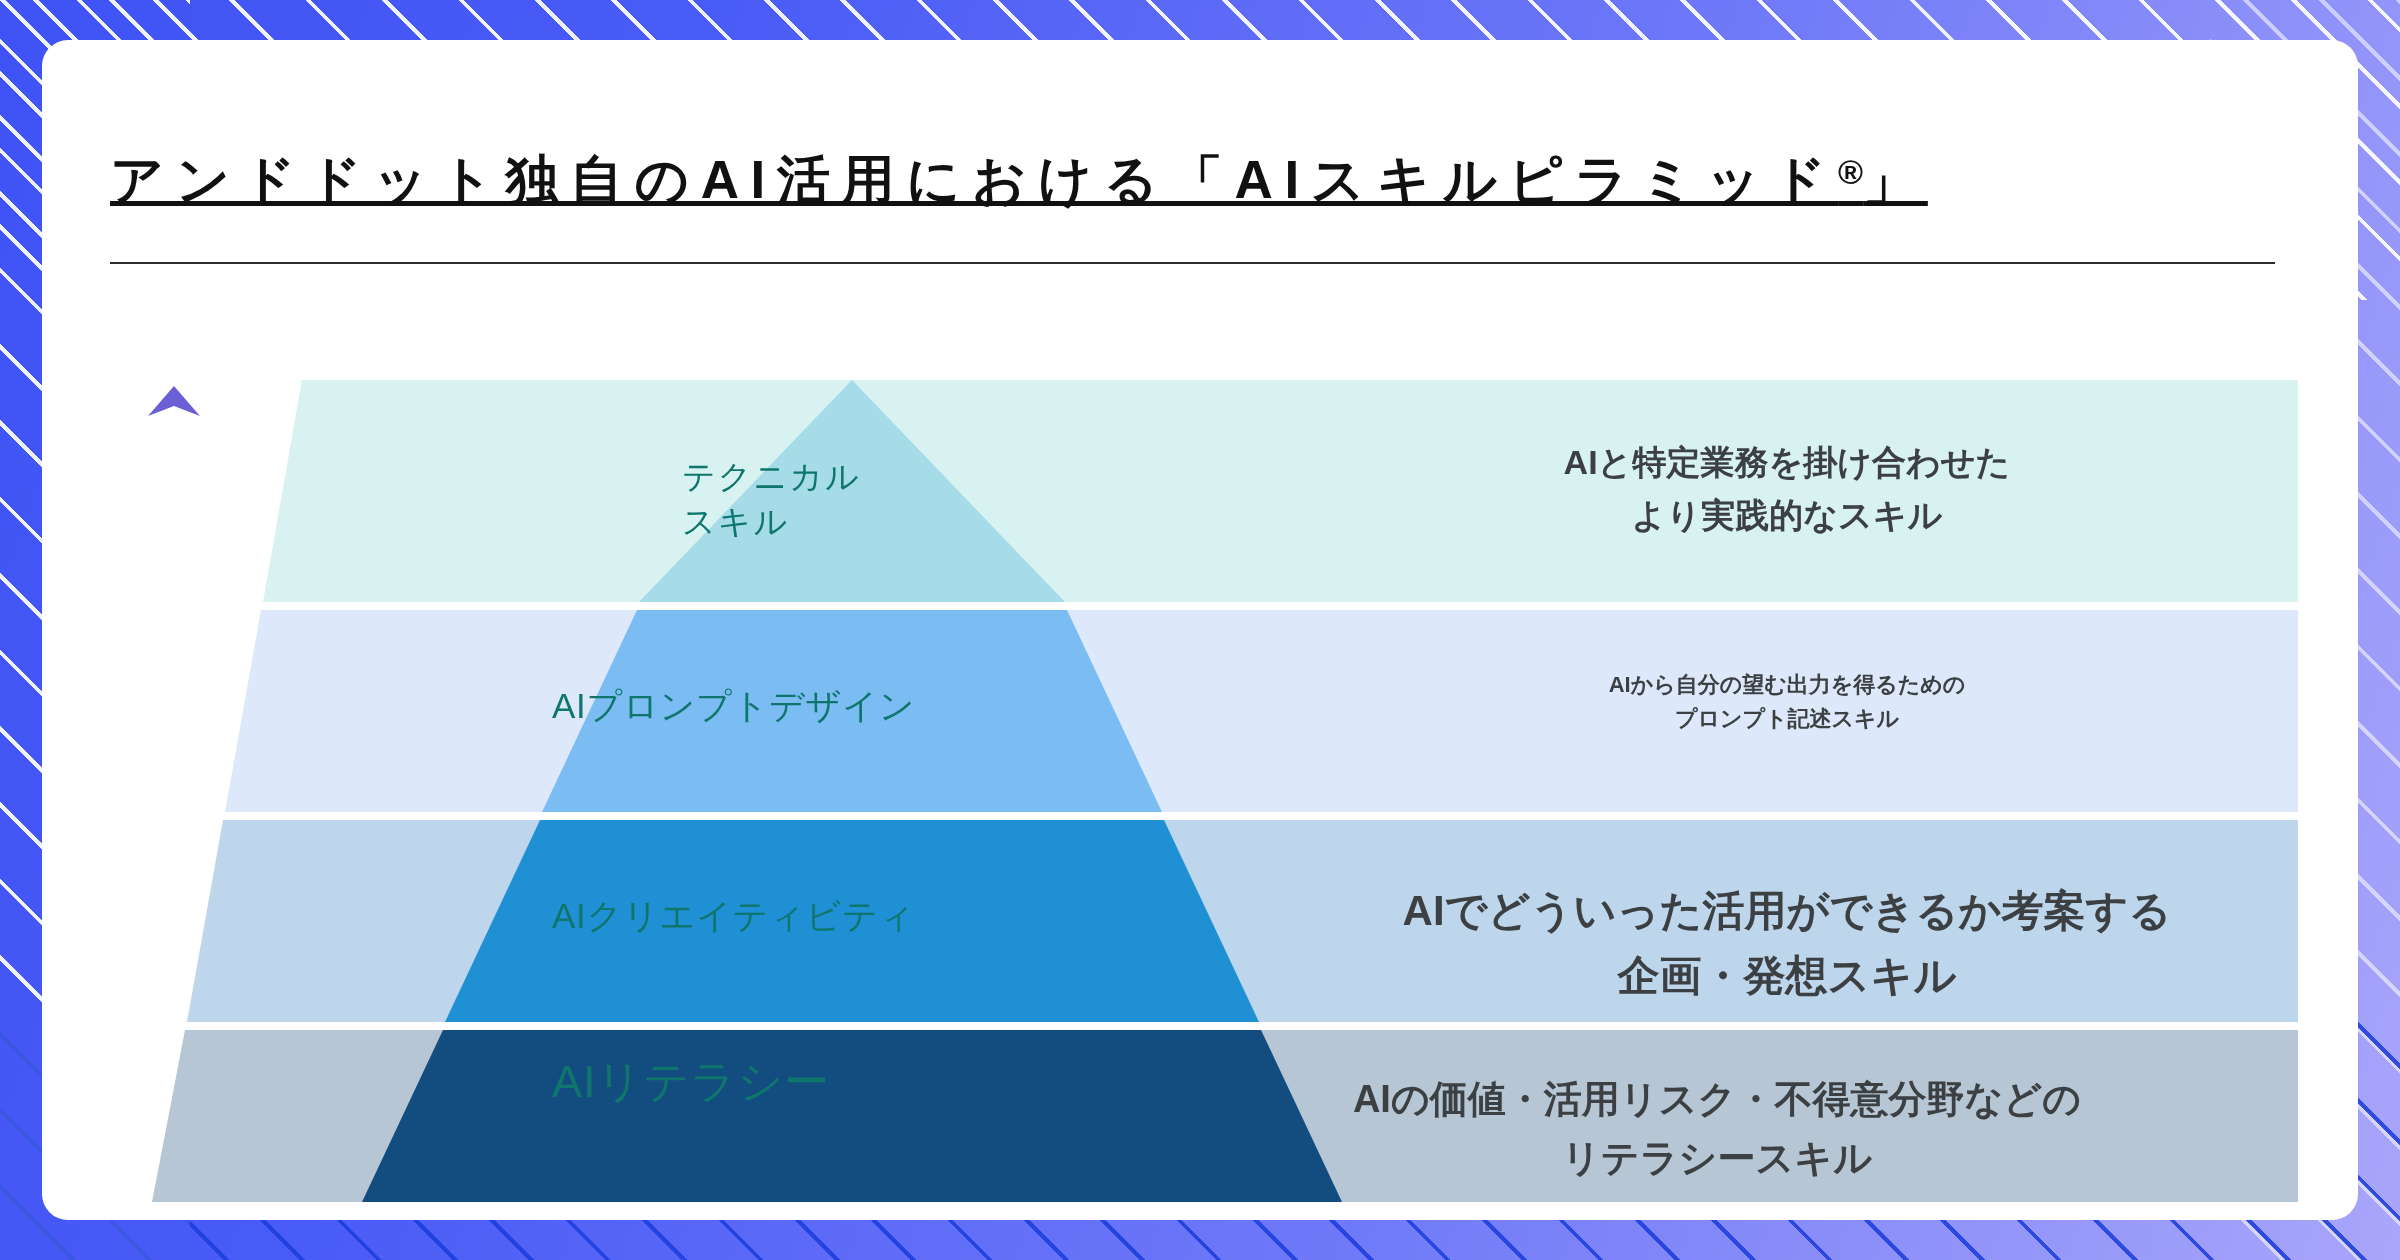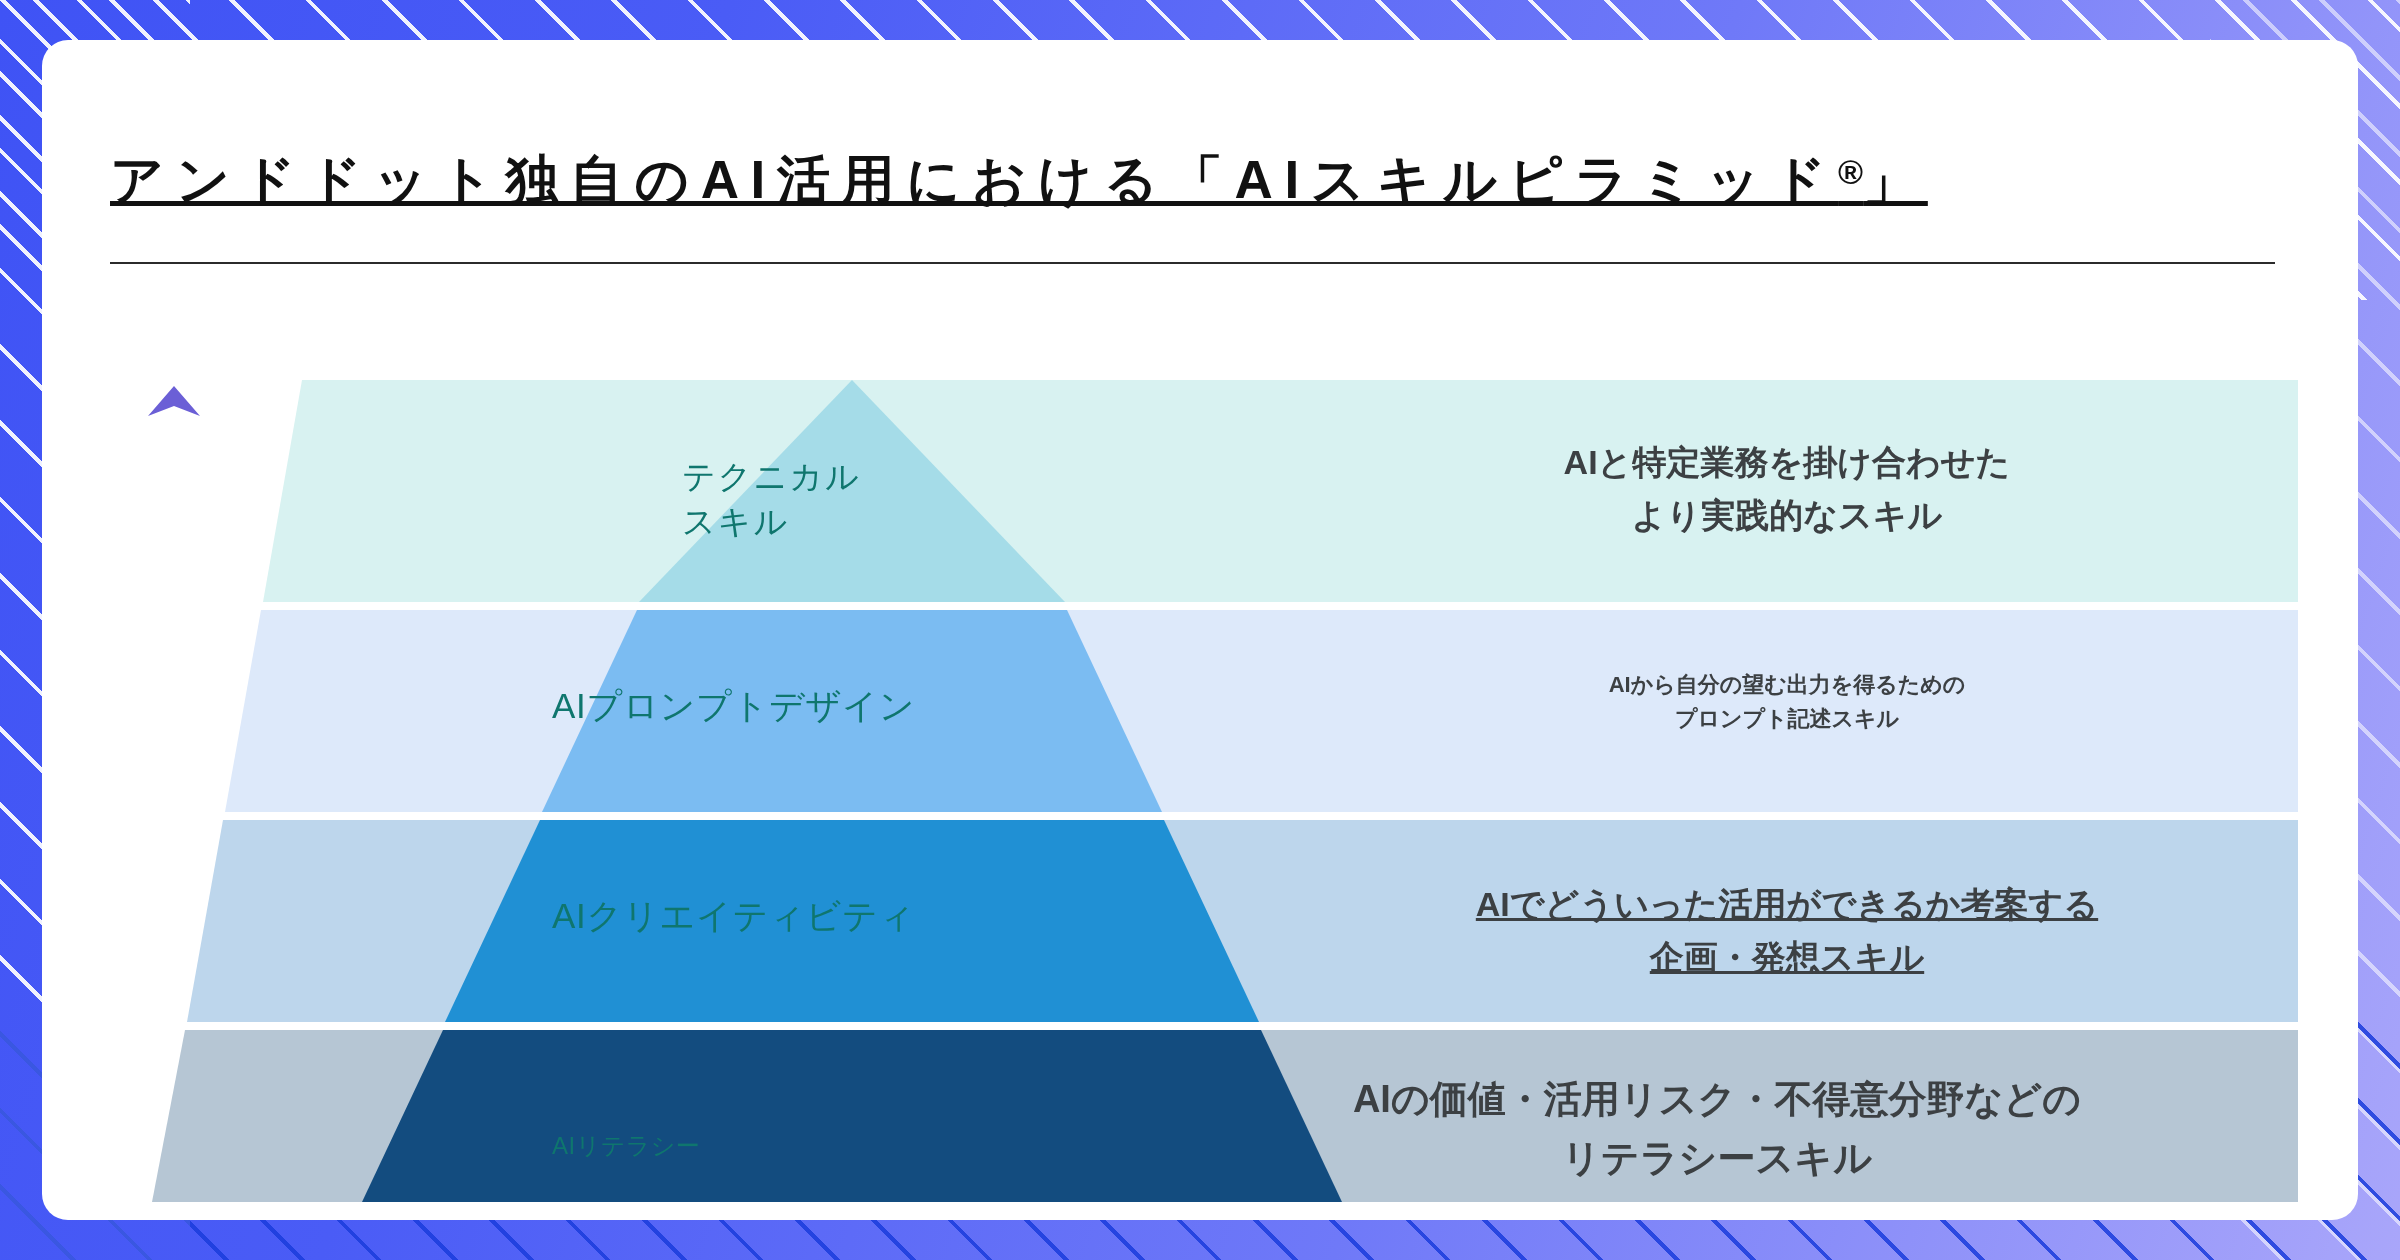--- a/index.html
+++ b/index.html
@@ -148,25 +148,25 @@
       <g>
         <line x1="132" y1="830" x2="132" y2="28" stroke="url(#arrowGrad)" stroke-width="9" stroke-dasharray="7 13" stroke-linecap="square"></line>
         <path d="M132 6 L158 36 L132 26 L106 36 Z" fill="#6b5fd6"></path>
       </g>
     </svg>
 
     <div class="tier-label" style="left:640px; top:75px; width:340px; font-size:33px; letter-spacing:.06em;">テクニカル
 スキル</div>
     <div class="tier-label" style="left:510px; top:302px; width:600px; font-size:35px; letter-spacing:.02em;">AIプロンプトデザイン</div>
     <div class="tier-label" style="left:510px; top:512px; width:600px; font-size:35px; letter-spacing:.02em;">AIクリエイティビティ</div>
-    <div class="tier-label" style="left:510px; top:750px; width:600px; font-size:24px; letter-spacing:.02em;">AIリテラシー</div>
+    <div class="tier-label" style="left:510px; top:672px; width:600px; font-size:45px; letter-spacing:.02em;">AIリテラシー</div>
 
     <div class="tier-desc" style="left:1270px; top:56px; width:950px; font-size:34px;">AIと特定業務を掛け合わせた
 より実践的なスキル</div>
     <div class="tier-desc" style="left:1270px; top:288px; width:950px; font-size:22px;">AIから自分の望む出力を得るための
 プロンプト記述スキル</div>
-    <div class="tier-desc" style="left:1240px; top:498px; width:1010px; font-size:34px;text-decoration:underline;">AIでどういった活用ができるか考案する
+    <div class="tier-desc" style="left:1240px; top:498px; width:1010px; font-size:42px;">AIでどういった活用ができるか考案する
 企画・発想スキル</div>
     <div class="tier-desc" style="left:1160px; top:690px; width:1030px; font-size:38px;">AIの価値・活用リスク・不得意分野などの
 リテラシースキル</div>
 
   </div>
 </div>
 
 </body></html>

